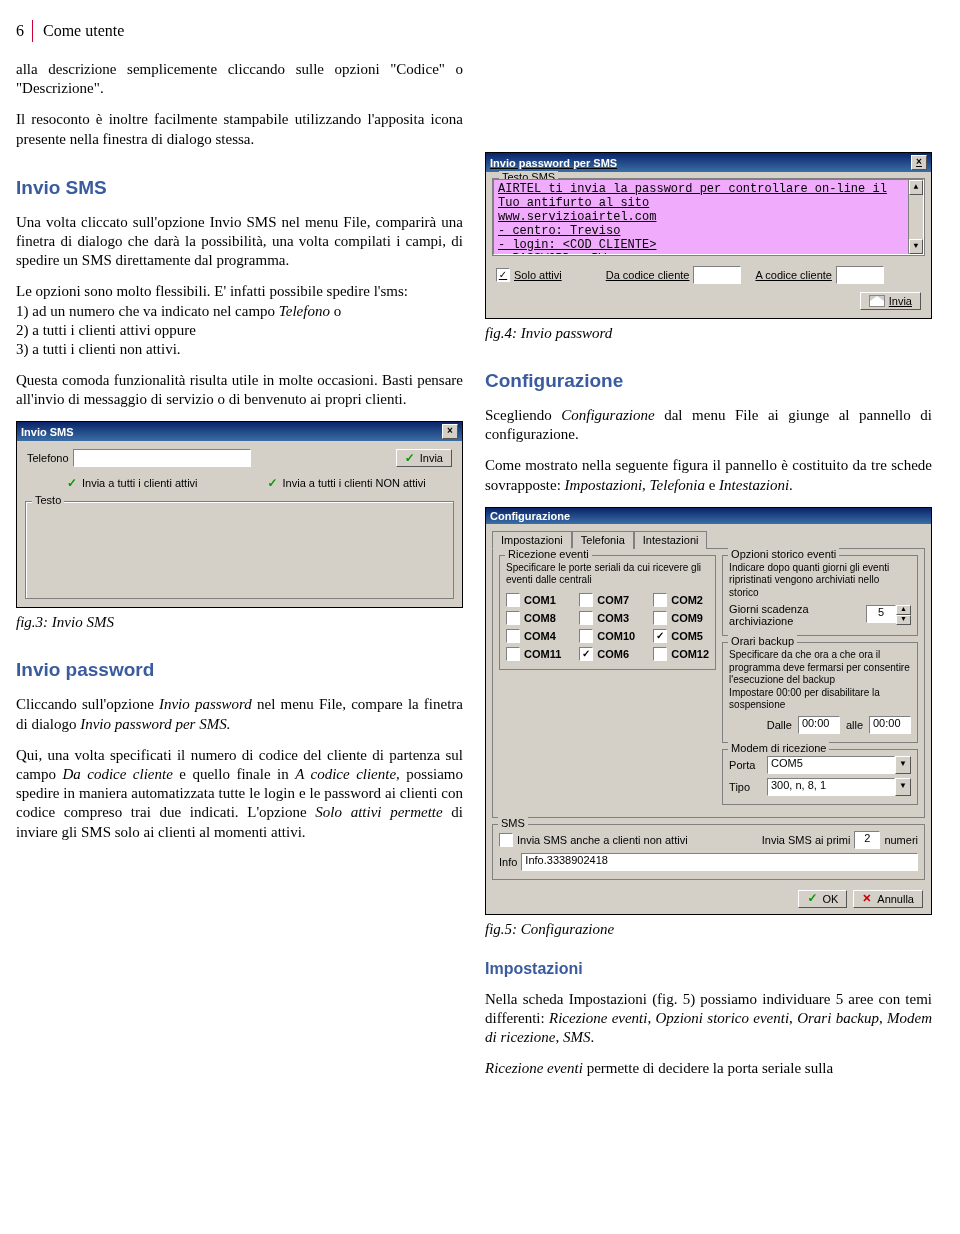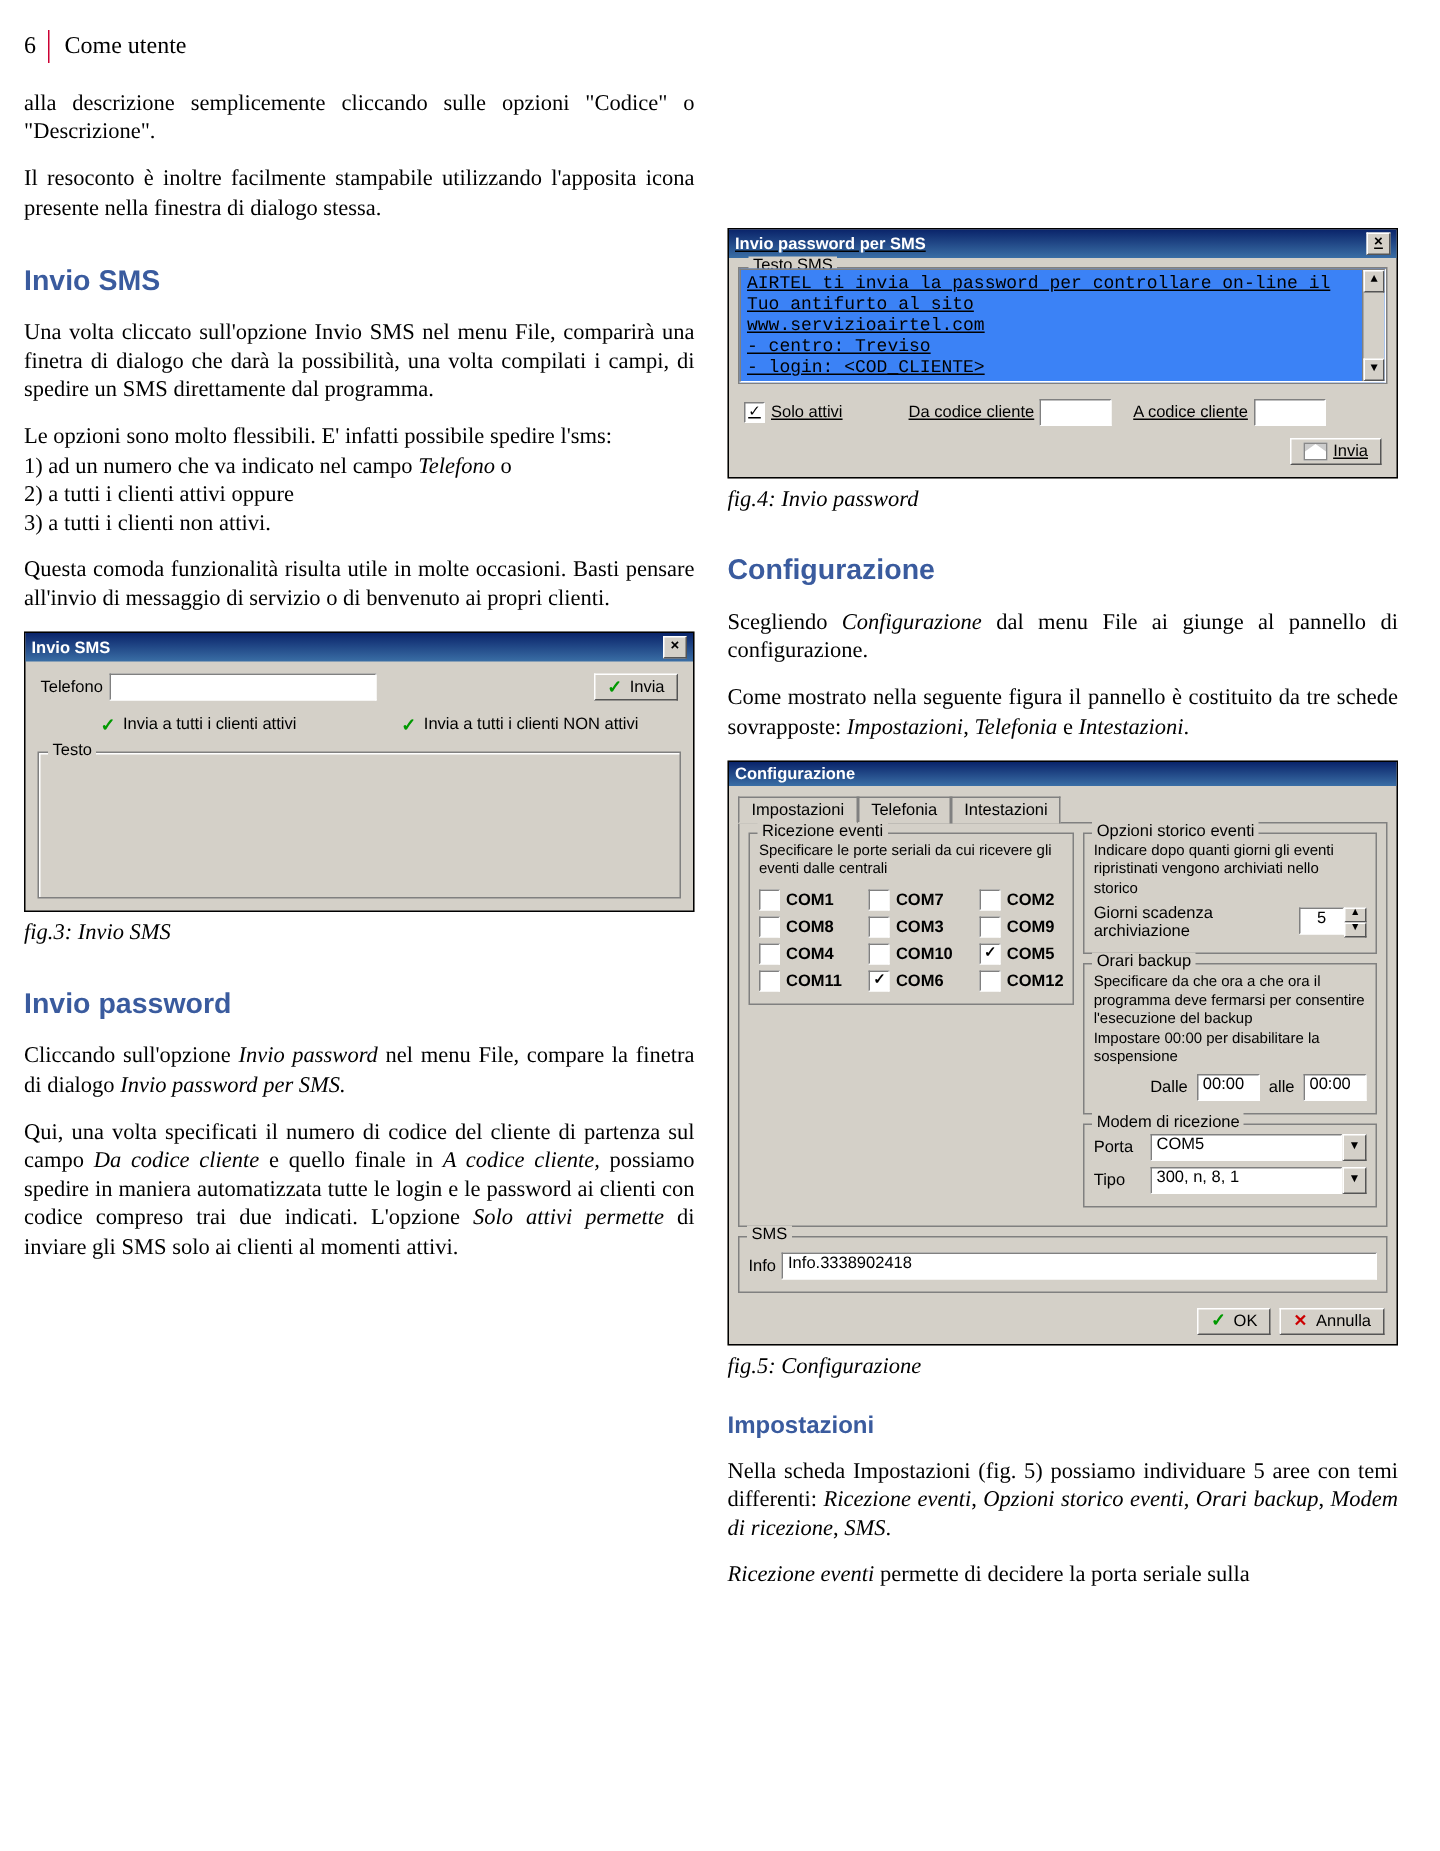--- a/index.html
+++ b/index.html
@@ -107,21 +107,21 @@
   }
   .grouplabel {
     position: absolute;
     top: -8px;
     left: 6px;
     background: #d4d0c8;
     padding: 0 3px;
     font-size: 11px;
   }
   .textarea {
-    background:#3b82f6;
+    background:#f0abfc;
     border:1px solid #808080;
     border-right-color:#fff;border-bottom-color:#fff;
     height:70px;
     font-family: "Courier New", monospace;
     font-size: 12px;
     padding:2px 14px 2px 4px;
     position:relative;
     overflow:hidden;
   }
   .scrollbar {
@@ -431,20 +431,31 @@
                 <span class="select">
                     <span class="txtin">300, n, 8, 1</span>
                     <span class="dd">▼</span>
                   </span>
               </div>
             </div>
           </div>
         </div>
         <div class="fieldset" style="margin:0 6px 4px 6px;">
           <span class="legend">SMS</span>
+          <div class="row" style="justify-content:space-between;">
+            <span class="row">
+                <span class="chk"></span>
+                <span>Invia SMS anche a clienti non attivi</span>
+              </span>
+            <span class="row">
+              <span>Invia SMS ai primi</span>
+              <span class="txtin" style="width:18px;text-align:center;">2</span>
+              <span>numeri</span>
+            </span>
+          </div>
           <div class="row" style="margin-top:4px;">
             <span>Info</span>
             <span class="txtin" style="flex:1;">Info.3338902418</span>
           </div>
         </div>
         <div class="btnrow">
           <span class="btn3d">
               <span class="greencheck"></span>
               <span>OK</span>
             </span>

